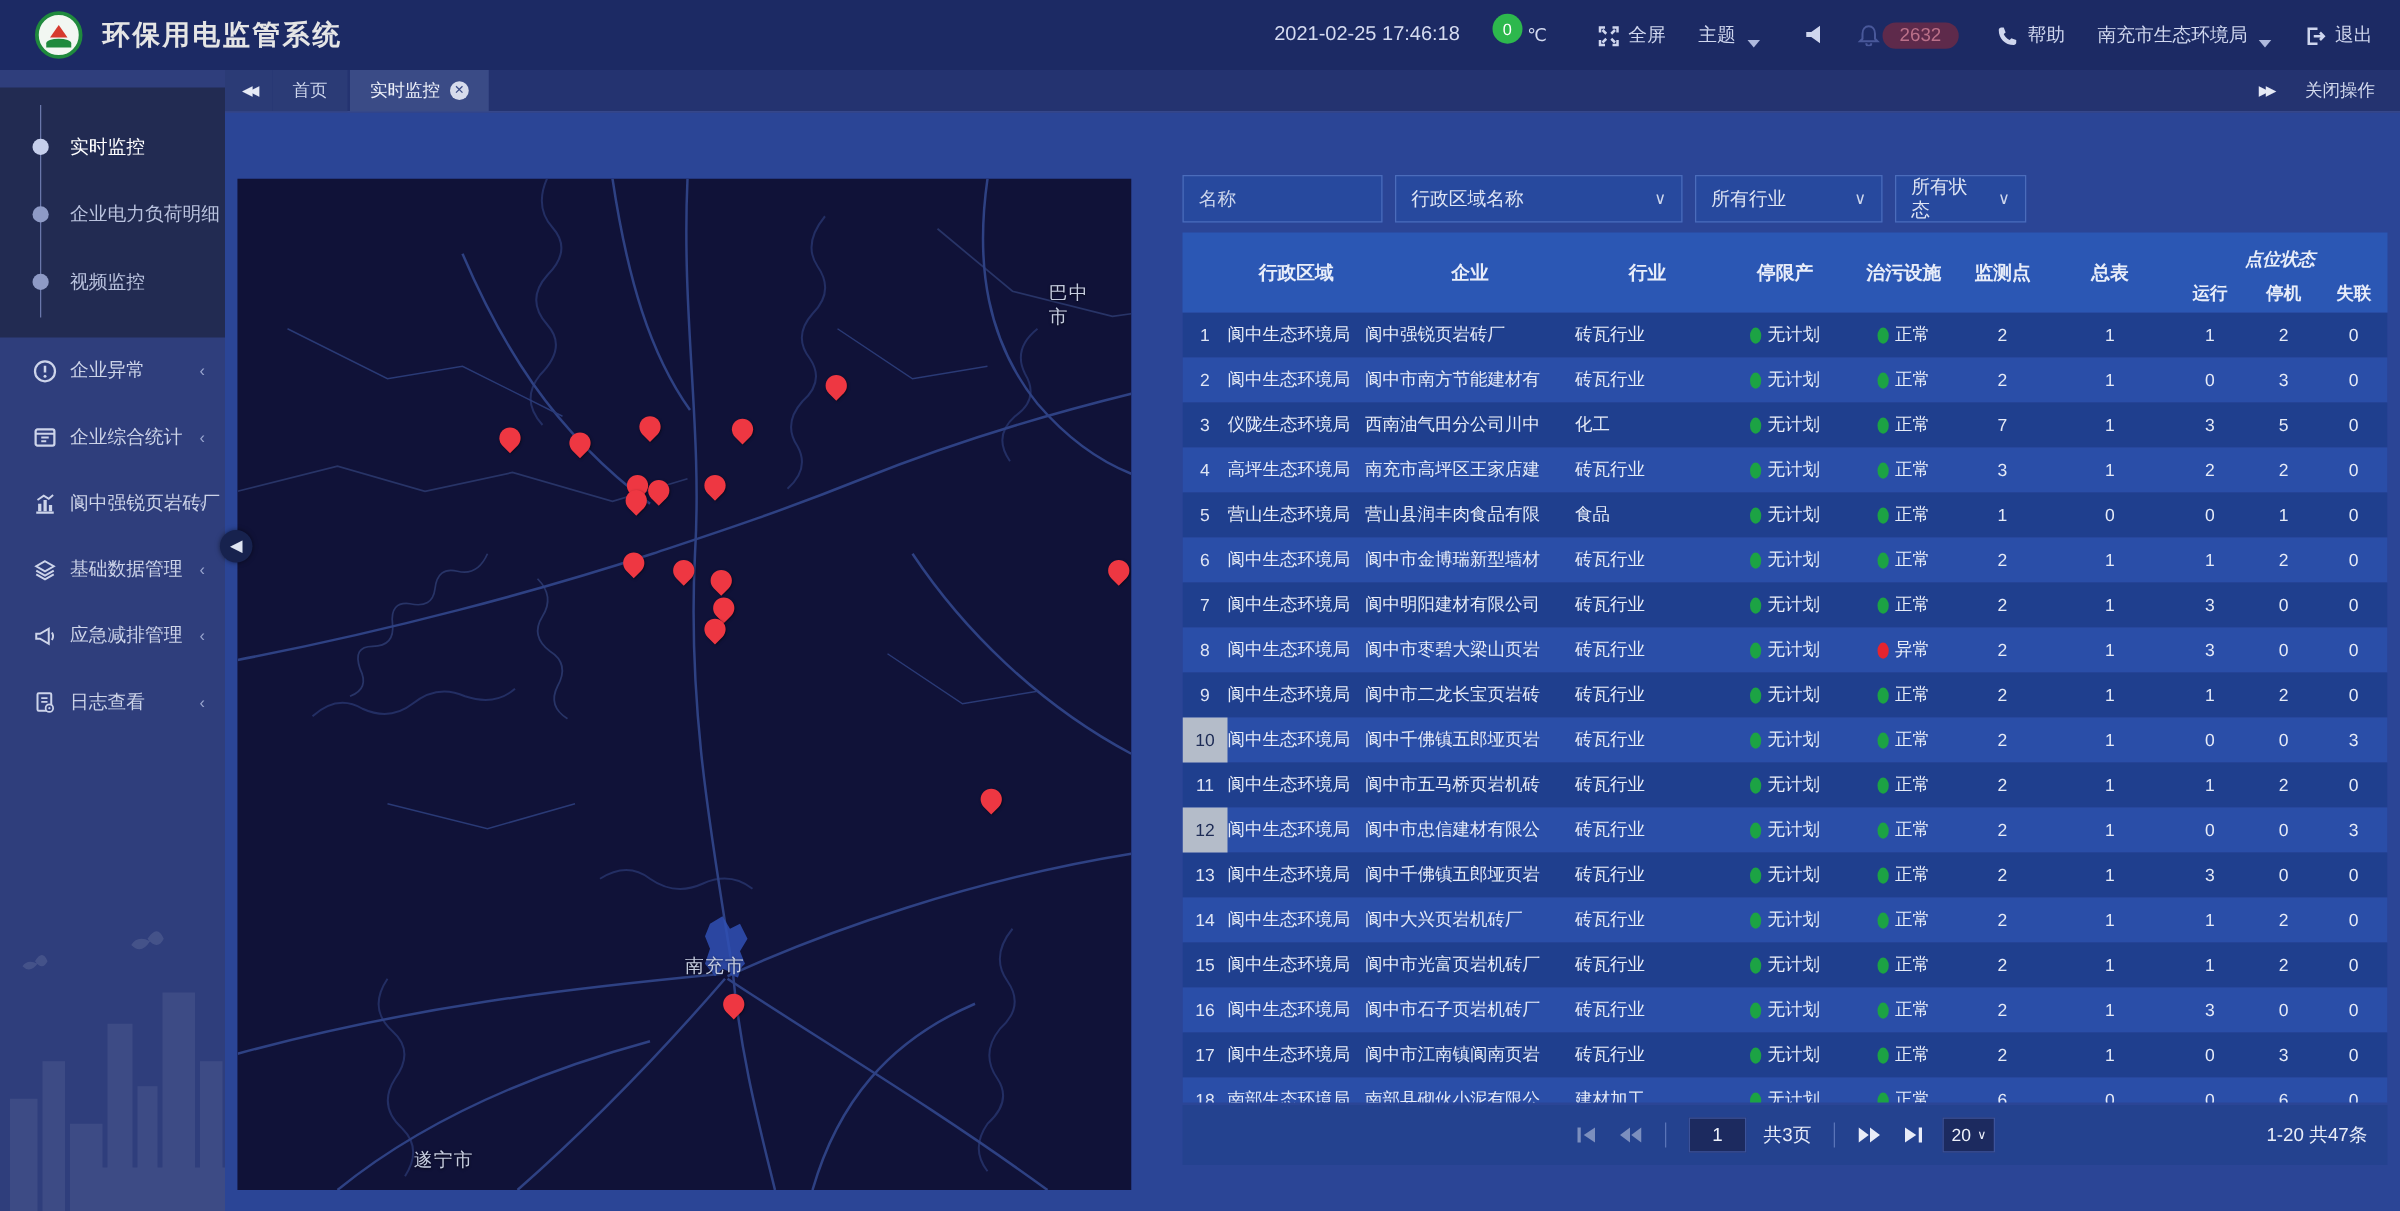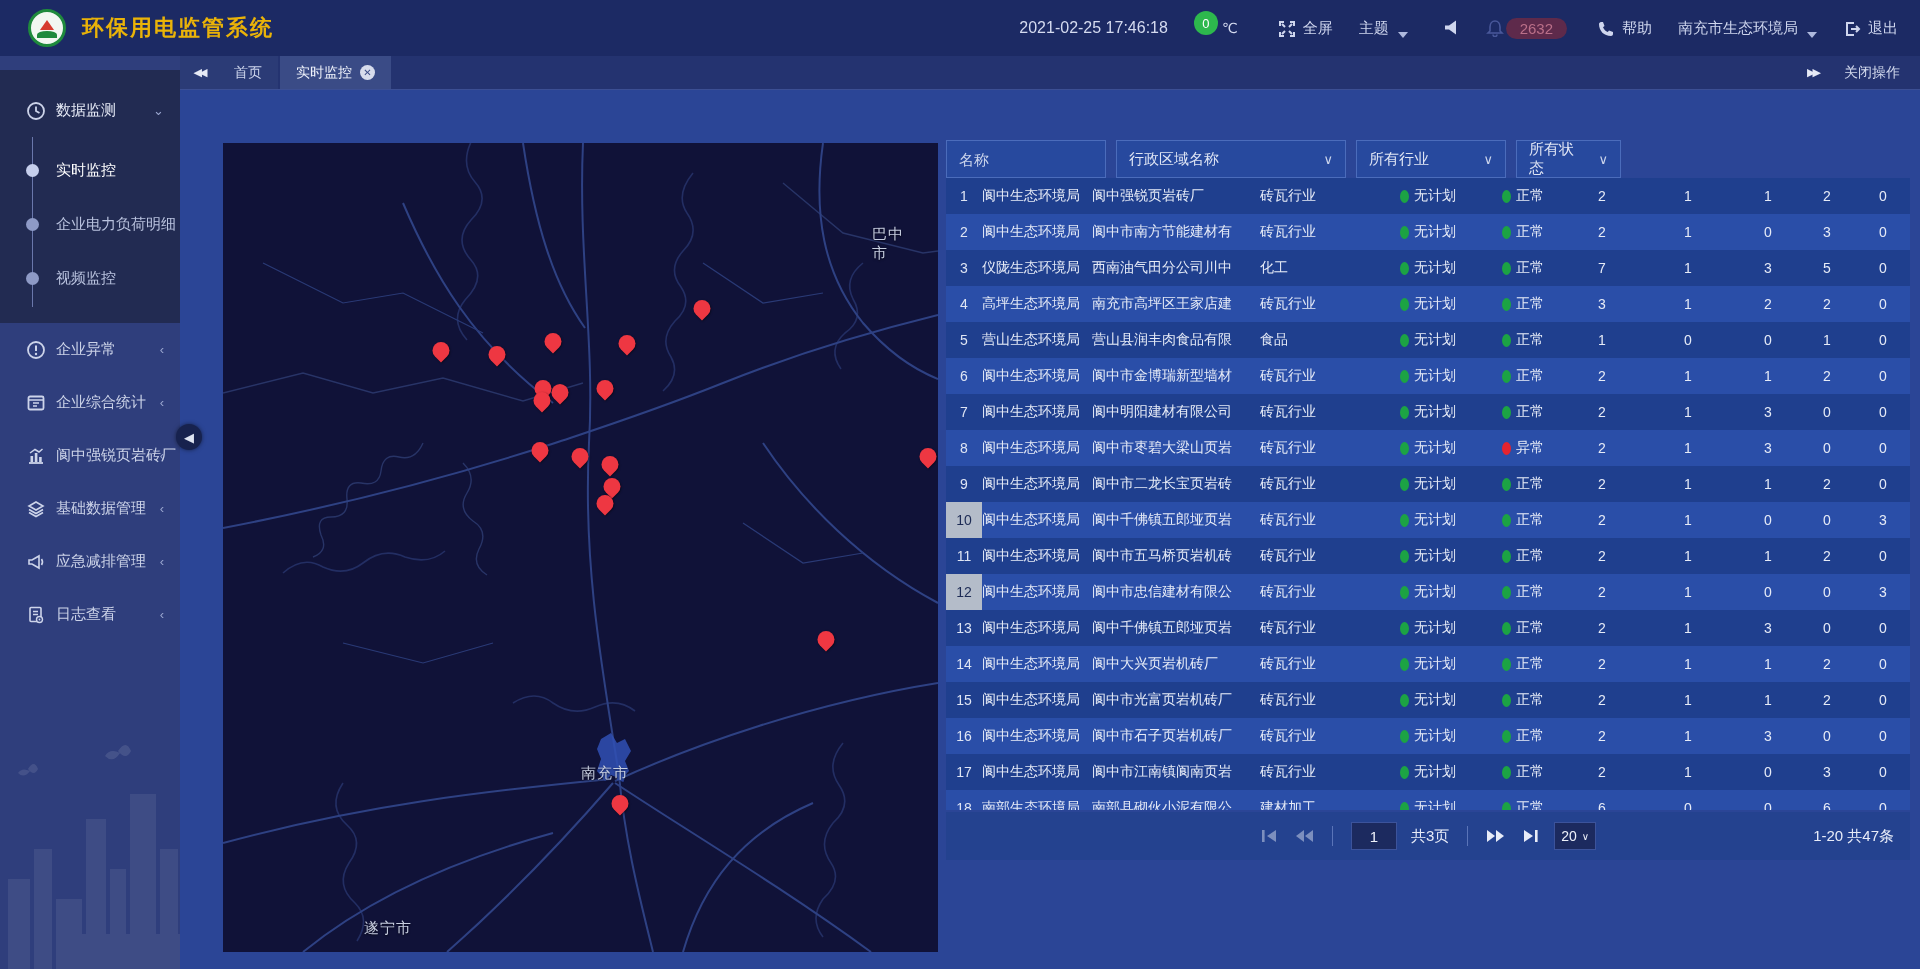--- a/index.html
+++ b/index.html
@@ -5,21 +5,21 @@
   * { margin:0; padding:0; box-sizing:border-box; }
   html,body { width:1920px; height:969px; overflow:hidden; }
   body { font-family:"Liberation Sans","DejaVu Sans",sans-serif; background:#16204f; }
   .page { position:relative; width:1920px; height:969px; background:#2b4596; }
 
   
   .top-header { position:absolute; left:0; top:0; width:1920px; height:56px; background:#1c2a64; display:flex; align-items:center; z-index:30; }
   .logo { width:38px; height:38px; margin-left:28px; border-radius:50%; background:#f2f7f2; border:3px solid #1f8a3d; position:relative; flex:0 0 auto; }
   .logo:before { content:""; position:absolute; left:9px; top:8px; width:0; height:0; border-left:7px solid transparent; border-right:7px solid transparent; border-bottom:10px solid #d63b2f; }
   .logo:after { content:""; position:absolute; left:6px; bottom:6px; width:20px; height:7px; border-radius:50% 50% 0 0; background:#1f8a3d; }
-  .app-title { color:#eab308; font-size:22px; font-weight:bold; margin-left:16px; letter-spacing:2px; }
+  .app-title { color:#e5e5e5; font-size:22px; font-weight:bold; margin-left:16px; letter-spacing:2px; }
   .header-right { margin-left:auto; display:flex; align-items:center; color:#cfd6ee; font-size:15px; gap:0; padding-right:22px; }
   .header-right .sep { width:26px; }
   .h-item { display:inline-flex; align-items:flex-end; gap:7px; cursor:pointer; white-space:nowrap; }
   .datetime { color:#d5dbf0; font-size:16px; }
   .temp-badge { width:24px; height:24px; border-radius:50%; background:#2db84d; color:#fff; font-size:13px; display:inline-flex; align-items:center; justify-content:center; margin:0 4px 10px 26px; }
   .temp-unit { color:#d5dbf0; font-size:14px; margin-right:40px; }
   .caret { display:inline-block; width:0; height:0; border-left:5px solid transparent; border-right:5px solid transparent; border-top:6px solid #aeb9dd; margin-left:2px; }
   .notif-wrap { display:inline-flex; align-items:center; gap:2px; margin:0 30px 0 26px; }
   .notif-pill { background:#5e2a4b; color:#bb7089; border-radius:11px; padding:2px 14px; font-size:15px; }
   .hicon { width:18px; height:18px; display:inline-block; }
@@ -50,21 +50,21 @@
   .tab-close { width:15px; height:15px; border-radius:50%; background:#d7dcec; color:#3a4b86; font-size:10px; line-height:15px; text-align:center; font-weight:bold; }
   .tabbar-right { margin-left:auto; display:flex; align-items:center; gap:26px; padding-right:20px; }
   .tab-ff { font-size:11px; letter-spacing:-3px; color:#e6eaf6; cursor:pointer; }
   .close-ops { font-size:14px; color:#d3daee; cursor:pointer; }
 
   
   .stats-bar { position:absolute; left:180px; top:91px; width:1740px; height:36px; display:flex; align-items:center; padding-left:90px; gap:64px; color:#e2e7f5; font-size:15px; border-bottom:1px solid rgba(12,22,60,.35); z-index:5; }
   .stat-item b { font-weight:normal; color:#ffffff; }
 
   
-  .map-panel { position:absolute; left:190px; top:143px; width:715px; height:809px; background:#101238; overflow:hidden;margin-left:33px; }
+  .map-panel { position:absolute; left:190px; top:143px; width:715px; height:809px; background:#101238; overflow:hidden; }
   .map-city { position:absolute; color:#c7cee0; font-size:15px; transform:translate(-50%,-50%); letter-spacing:1px; text-shadow:0 1px 2px rgba(0,0,0,.6); }
   .map-pin { position:absolute; width:17px; height:17px; background:#ee3742; border-radius:50% 50% 50% 0; transform:translate(-50%,-100%) rotate(-45deg); box-shadow:0 1px 2px rgba(0,0,0,.5); }
   .collapse-handle { position:absolute; left:176px; top:424px; width:26px; height:26px; border-radius:50%; background:#17224e; color:#dfe5f2; display:flex; align-items:center; justify-content:center; font-size:13px; z-index:25; cursor:pointer; box-shadow:0 0 4px rgba(0,0,0,.5); }
 
   
   .right-panel { position:absolute; left:946px; top:140px; width:964px; height:812px; display:flex; flex-direction:column; }
   .filters { display:flex; gap:10px; height:38px; flex:0 0 auto; }
   .f-box { background:#27499e; border:1px solid #4b6cbb; color:#dfe5f4; font-size:15px; display:flex; align-items:center; padding:0 12px; position:relative; }
   .f-input { width:160px; }
   .f-input input { background:transparent; border:none; outline:none; color:#dfe5f4; font-size:15px; width:100%; font-family:inherit; }
@@ -154,28 +154,20 @@
           </svg>
         <span>退出</span>
       </span>
     </div>
   </header>
 
   <aside class="sidebar">
     <div style="height:14px"></div>
     <div id="sidebar-menu">
         <div class="group-active-wrap">
-          <div class="side-group">
-            <svg viewBox="0 0 20 20" class="gicon">
-              <circle cx="10" cy="10" r="8" fill="none" stroke="#cdd4ea" stroke-width="1.8"></circle>
-              <path d="M10 5.5 L10 10 L13.5 12" stroke="#cdd4ea" stroke-width="1.8" fill="none"></path>
-            </svg>
-            <span class="glabel">数据监测</span>
-            <span class="chev">⌄</span>
-          </div>
           <div class="submenu">
             <div class="sub-item active">
               <span class="dot"></span>
               <span class="slabel">实时监控</span>
             </div>
             <div class="sub-item">
               <span class="dot"></span>
               <span class="slabel">企业电力负荷明细</span>
             </div>
             <div class="sub-item">
@@ -356,20 +348,34 @@
       <div class="f-box f-select w150">
         <span>所有行业</span>
         <span class="v">∨</span>
       </div>
       <div class="f-box f-select w105">
         <span>所有状态</span>
         <span class="v">∨</span>
       </div>
     </div>
 
+    <div class="thead grid-cols">
+      <div class="th"></div>
+      <div class="th">行政区域</div>
+      <div class="th">企业</div>
+      <div class="th">行业</div>
+      <div class="th">停限产</div>
+      <div class="th">治污设施</div>
+      <div class="th">监测点</div>
+      <div class="th">总表</div>
+      <div class="group-label">点位状态</div>
+      <div class="sub-th" style="grid-column:9">运行</div>
+      <div class="sub-th" style="grid-column:10">停机</div>
+      <div class="sub-th" style="grid-column:11">失联</div>
+    </div>
 
     <div class="tbody" id="table-body">
         <div class="trow grid-cols">
           <div class="td num">1</div>
           <div class="td left">阆中生态环境局</div>
           <div class="td left">阆中强锐页岩砖厂</div>
           <div class="td left">砖瓦行业</div>
           <div class="td">
             <span class="status">
               <span class="sdot green"></span>

